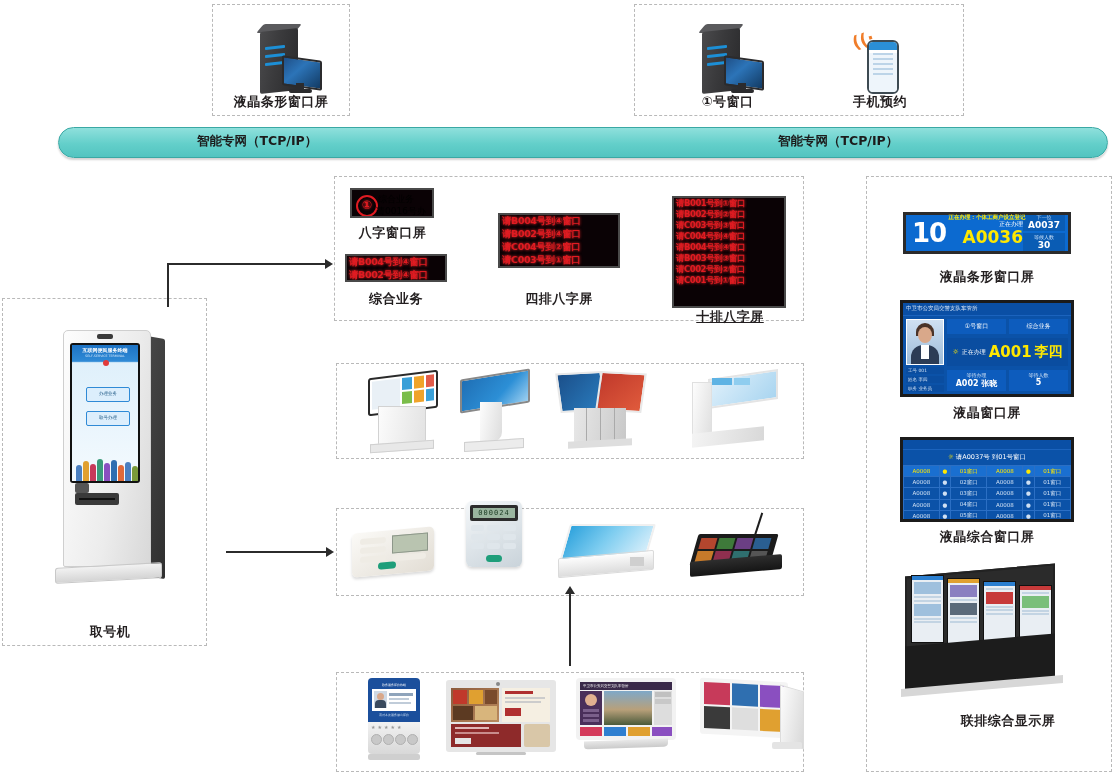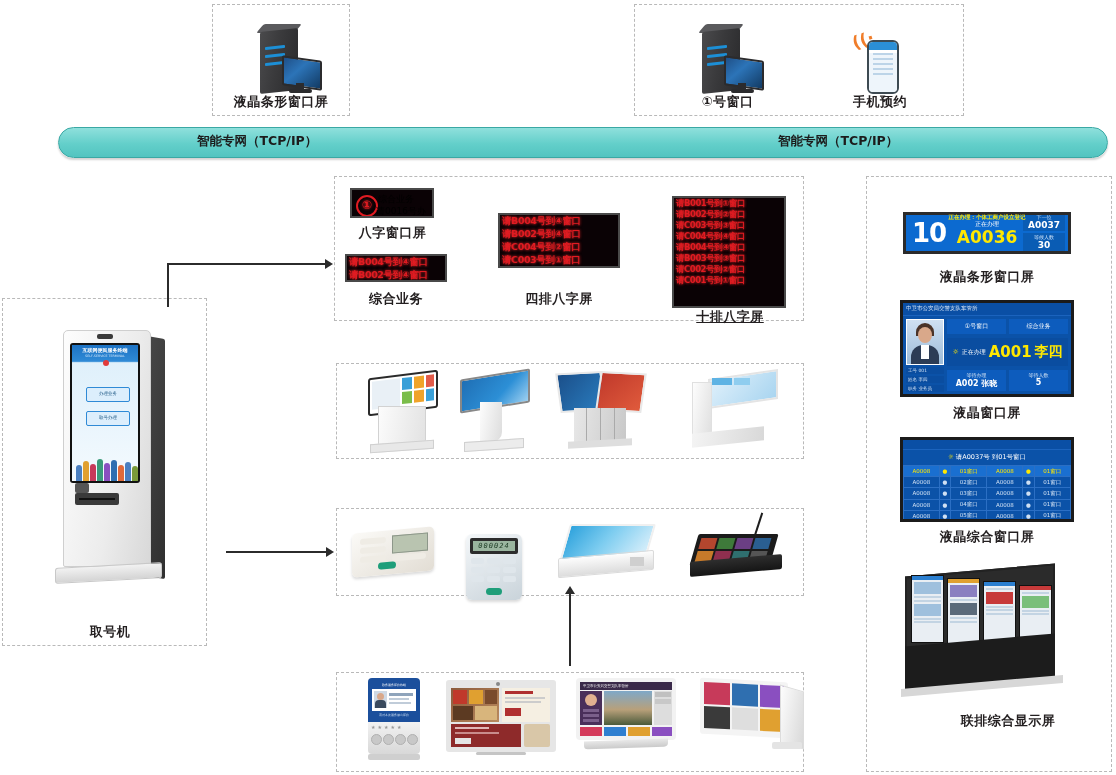--- a/index.html
+++ b/index.html
@@ -104,21 +104,21 @@
   
   #lcd-strip{
     position:absolute;left:903px;top:212px;width:168px;height:42px;
     background:#0c6ad0;border:3px solid #2b2b2b;box-sizing:border-box;
     display:flex;align-items:center;overflow:hidden;
   }
   #lcd-strip .big{
     color:#fff;font-size:26px;font-weight:bold;margin-left:6px;line-height:1;
     letter-spacing:-1px;
   }
-  #lcd-strip .mid{flex:1;margin-left:5px;text-align:center;}
+  #lcd-strip .mid{flex:1;margin-left:5px;text-align:right;}
   #lcd-strip .mid .t{color:#fff;font-size:6px;}
   #lcd-strip .mid .v{color:#ffe800;font-size:17px;font-weight:bold;line-height:1.05;}
   #lcd-strip .rt{width:42px;margin-right:3px;}
   #lcd-strip .rt .cell{background:#0a5cb4;margin-bottom:2px;text-align:center;padding:1px 0;}
   #lcd-strip .rt .t{color:#cfe4fb;font-size:5px;}
   #lcd-strip .rt .v{color:#fff;font-size:9px;font-weight:bold;}
   #lcd-strip-top{
     position:absolute;left:903px;top:214px;width:168px;text-align:center;
     color:#ffe800;font-size:5.5px;font-weight:bold;z-index:5;
   }
@@ -415,21 +415,21 @@
 <div class="dev" style="left:352px;top:526px;width:82px;height:52px;">
   <div style="position:absolute;left:0;top:4px;width:82px;height:44px;background:linear-gradient(150deg,#fbfaf7,#e2ddd4);border-radius:5px;transform:skewY(-5deg);box-shadow:0 2px 3px rgba(0,0,0,.15);"></div>
   <div style="position:absolute;left:40px;top:8px;width:34px;height:16px;background:#b9c4b0;border:1px solid #8d978a;transform:skewY(-5deg);"></div>
   <div style="position:absolute;left:8px;top:12px;width:26px;height:6px;background:#efece5;border-radius:3px;transform:skewY(-5deg);"></div>
   <div style="position:absolute;left:8px;top:21px;width:26px;height:6px;background:#efece5;border-radius:3px;transform:skewY(-5deg);"></div>
   <div style="position:absolute;left:8px;top:30px;width:26px;height:6px;background:#efece5;border-radius:3px;transform:skewY(-5deg);"></div>
   <div style="position:absolute;left:40px;top:28px;width:34px;height:6px;background:#efece5;border-radius:3px;transform:skewY(-5deg);"></div>
   <div style="position:absolute;left:26px;top:36px;width:18px;height:7px;background:#1e9e7a;border-radius:4px;transform:skewY(-5deg);"></div>
 </div>
 
-<div class="dev" style="left:466px;top:534px;width:48px;height:68px;font-style:italic;">
+<div class="dev" style="left:466px;top:501px;width:48px;height:68px;">
   <div style="position:absolute;left:0;top:0;width:56px;height:66px;background:linear-gradient(150deg,#f4f7f9,#c9d3da);border-radius:6px;box-shadow:0 2px 3px rgba(0,0,0,.15);"></div>
   <div style="position:absolute;left:4px;top:4px;width:48px;height:16px;background:#2c2c2c;border-radius:2px;"></div>
   <div style="position:absolute;left:7px;top:7px;width:42px;height:10px;background:#9ab59f;color:#1a3a22;font-size:7px;text-align:center;line-height:10px;letter-spacing:1px;font-family:'DejaVu Sans Mono',monospace;">000024</div>
   <div style="position:absolute;left:5px;top:24px;width:46px;height:26px;">
     <div style="position:absolute;left:0;top:0;width:13px;height:6px;background:#dfe6eb;border-radius:2px;"></div>
     <div style="position:absolute;left:16px;top:0;width:13px;height:6px;background:#dfe6eb;border-radius:2px;"></div>
     <div style="position:absolute;left:32px;top:0;width:13px;height:6px;background:#dfe6eb;border-radius:2px;"></div>
     <div style="position:absolute;left:0;top:9px;width:13px;height:6px;background:#dfe6eb;border-radius:2px;"></div>
     <div style="position:absolute;left:16px;top:9px;width:13px;height:6px;background:#dfe6eb;border-radius:2px;"></div>
     <div style="position:absolute;left:32px;top:9px;width:13px;height:6px;background:#dfe6eb;border-radius:2px;"></div>

